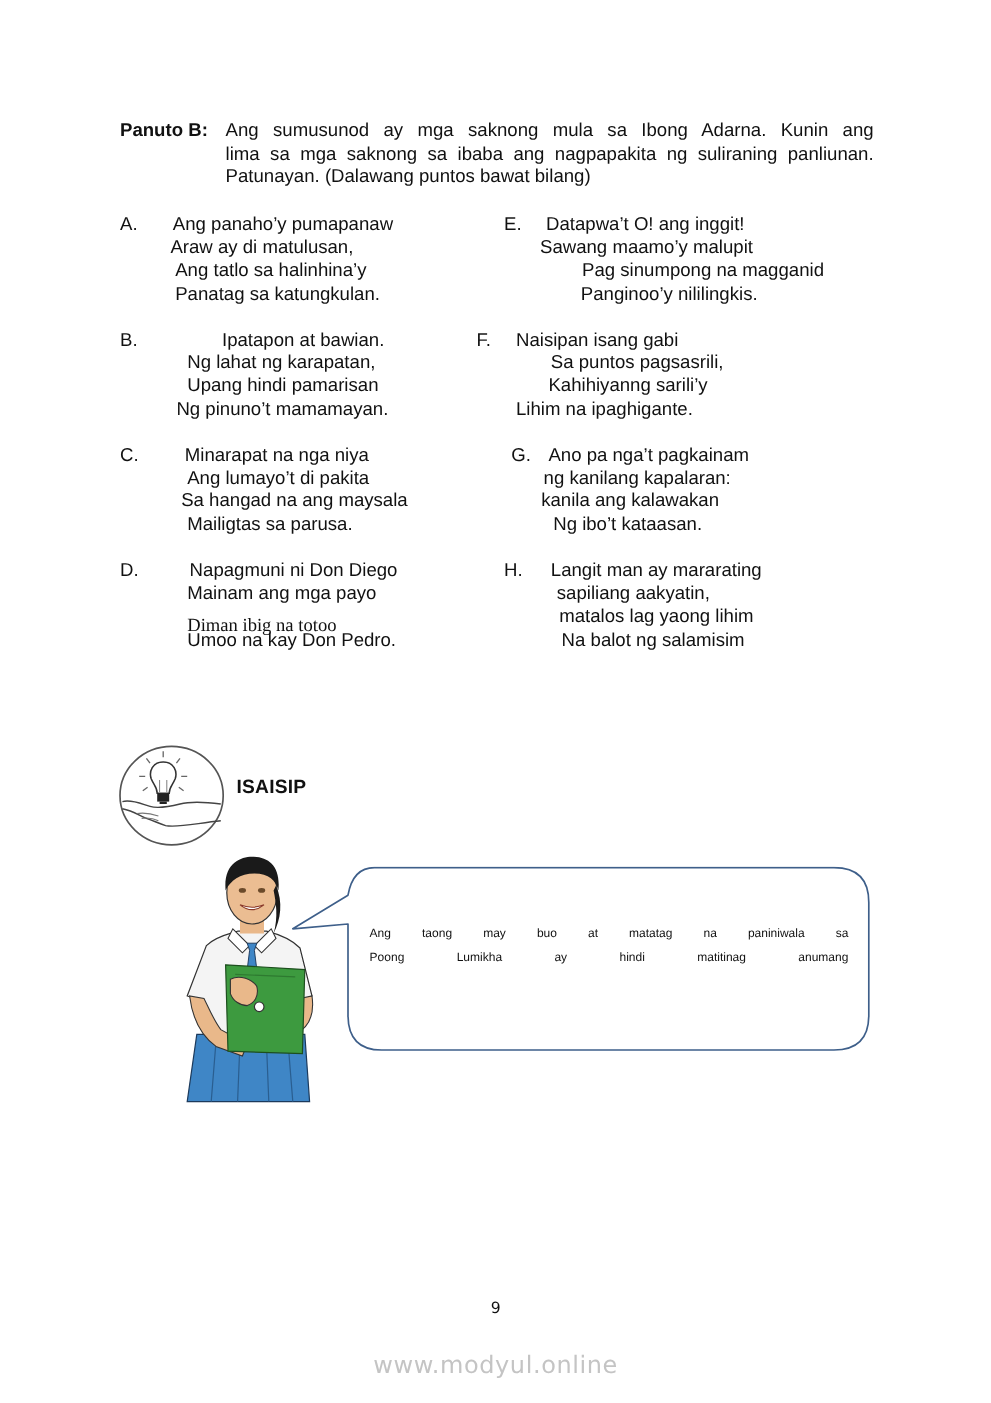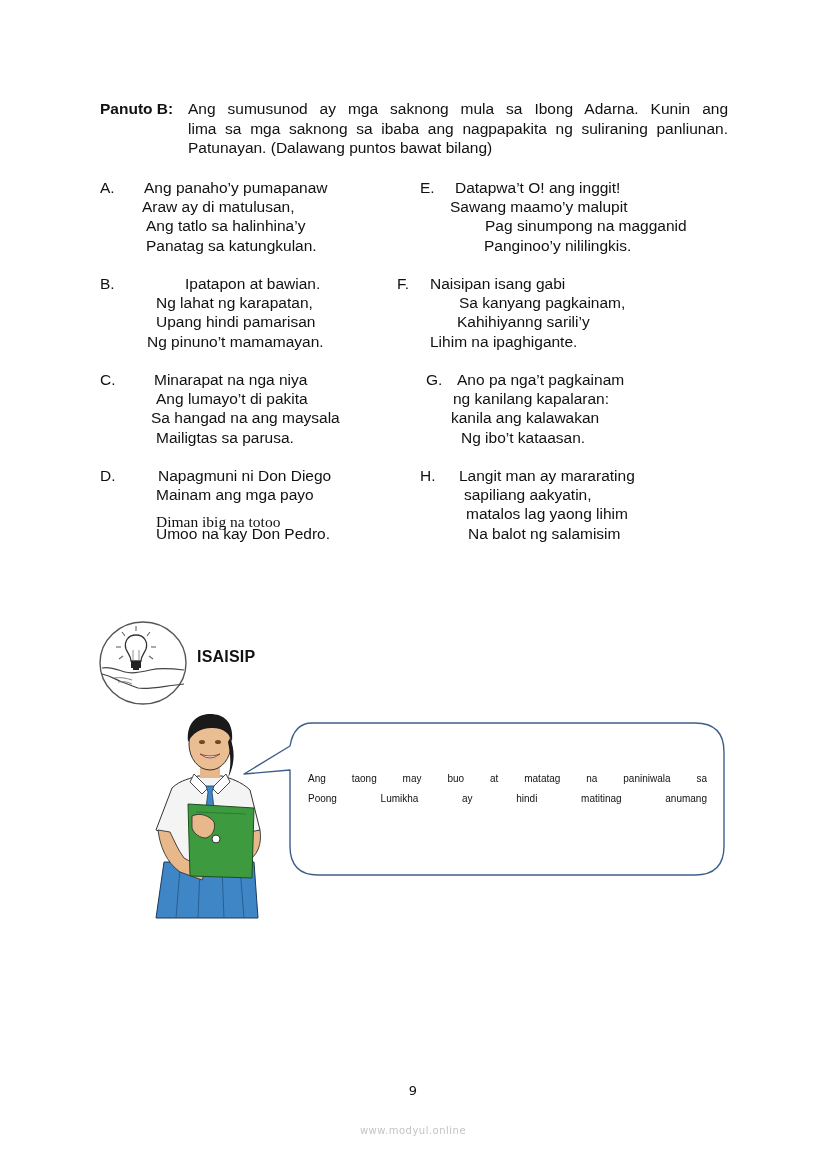--- a/index.html
+++ b/index.html
@@ -26,21 +26,21 @@
     .girl { left: 150px; top: 712px; width: 120px; height: 208px; }
     .bubble { left: 240px; top: 722px; width: 490px; height: 156px; }
     .bubble-text {
       left: 308px; top: 769px; width: 399px; font-size: 10px; line-height: 20px;
       text-align: justify;
     }
     .bubble-text .line { display: block; text-align: justify; text-align-last: justify; white-space: nowrap; }
     .bubble-text .line.last { text-align-last: left; }
 
     .page-num { left: 0; width: 826px; top: 1083px; text-align: center; font-size: 13px; font-family: "DejaVu Sans", sans-serif; }
-    .watermark { left: 0; width: 826px; top: 1125px; text-align: center; font-size: 10px; color: #c4c4c4; font-family: "DejaVu Sans", sans-serif; letter-spacing: 0.5px; }
+    .watermark { left: 0; width: 826px; top: 1125px; text-align: center; font-size: 20px; color: #c4c4c4; font-family: "DejaVu Sans", sans-serif; letter-spacing: 0.5px; }
   </style>
 </head>
 <body>
 
 <div class="abs instr">
   <span class="instr-label">Panuto B:</span>
   <div class="instr-body">
     <span class="line">Ang sumusunod ay mga saknong mula sa Ibong Adarna.    Kunin ang</span>
     <span class="line">lima sa mga saknong sa ibaba ang  nagpapakita ng suliraning panliunan.</span>
     <span class="line last">Patunayan. (Dalawang puntos bawat bilang)</span>
@@ -83,21 +83,21 @@
   <span class="letter">E.</span>
   <span class="vline" style="left:35px; top:0;">Datapwa’t O! ang inggit!</span>
   <span class="vline" style="left:30px; top:19.2px;">Sawang maamo’y malupit</span>
   <span class="vline" style="left:65px; top:38.4px;">Pag sinumpong na magganid</span>
   <span class="vline" style="left:64px; top:57.6px;">Panginoo’y nililingkis.</span>
 </div>
 
 <div class="abs stanza" style="left:397px; top:274px; width:300px; height:80px;">
   <span class="letter">F.</span>
   <span class="vline" style="left:33px; top:0;">Naisipan isang gabi</span>
-  <span class="vline" style="left:62px; top:19.2px;">Sa kanyang pagkainam,</span>
+  <span class="vline" style="left:62px; top:19.2px;">Sa puntos pagsasrili,</span>
   <span class="vline" style="left:60px; top:38.4px;">Kahihiyanng sarili’y</span>
   <span class="vline" style="left:33px; top:57.6px;">Lihim na ipaghigante.</span>
 </div>
 
 <div class="abs stanza" style="left:426px; top:370px; width:300px; height:80px;">
   <span class="letter">G.</span>
   <span class="vline" style="left:31px; top:0;">Ano pa nga’t pagkainam</span>
   <span class="vline" style="left:27px; top:19.2px;">ng kanilang kapalaran:</span>
   <span class="vline" style="left:25px; top:38.4px;">kanila ang kalawakan</span>
   <span class="vline" style="left:35px; top:57.6px;">Ng ibo’t kataasan.</span>

